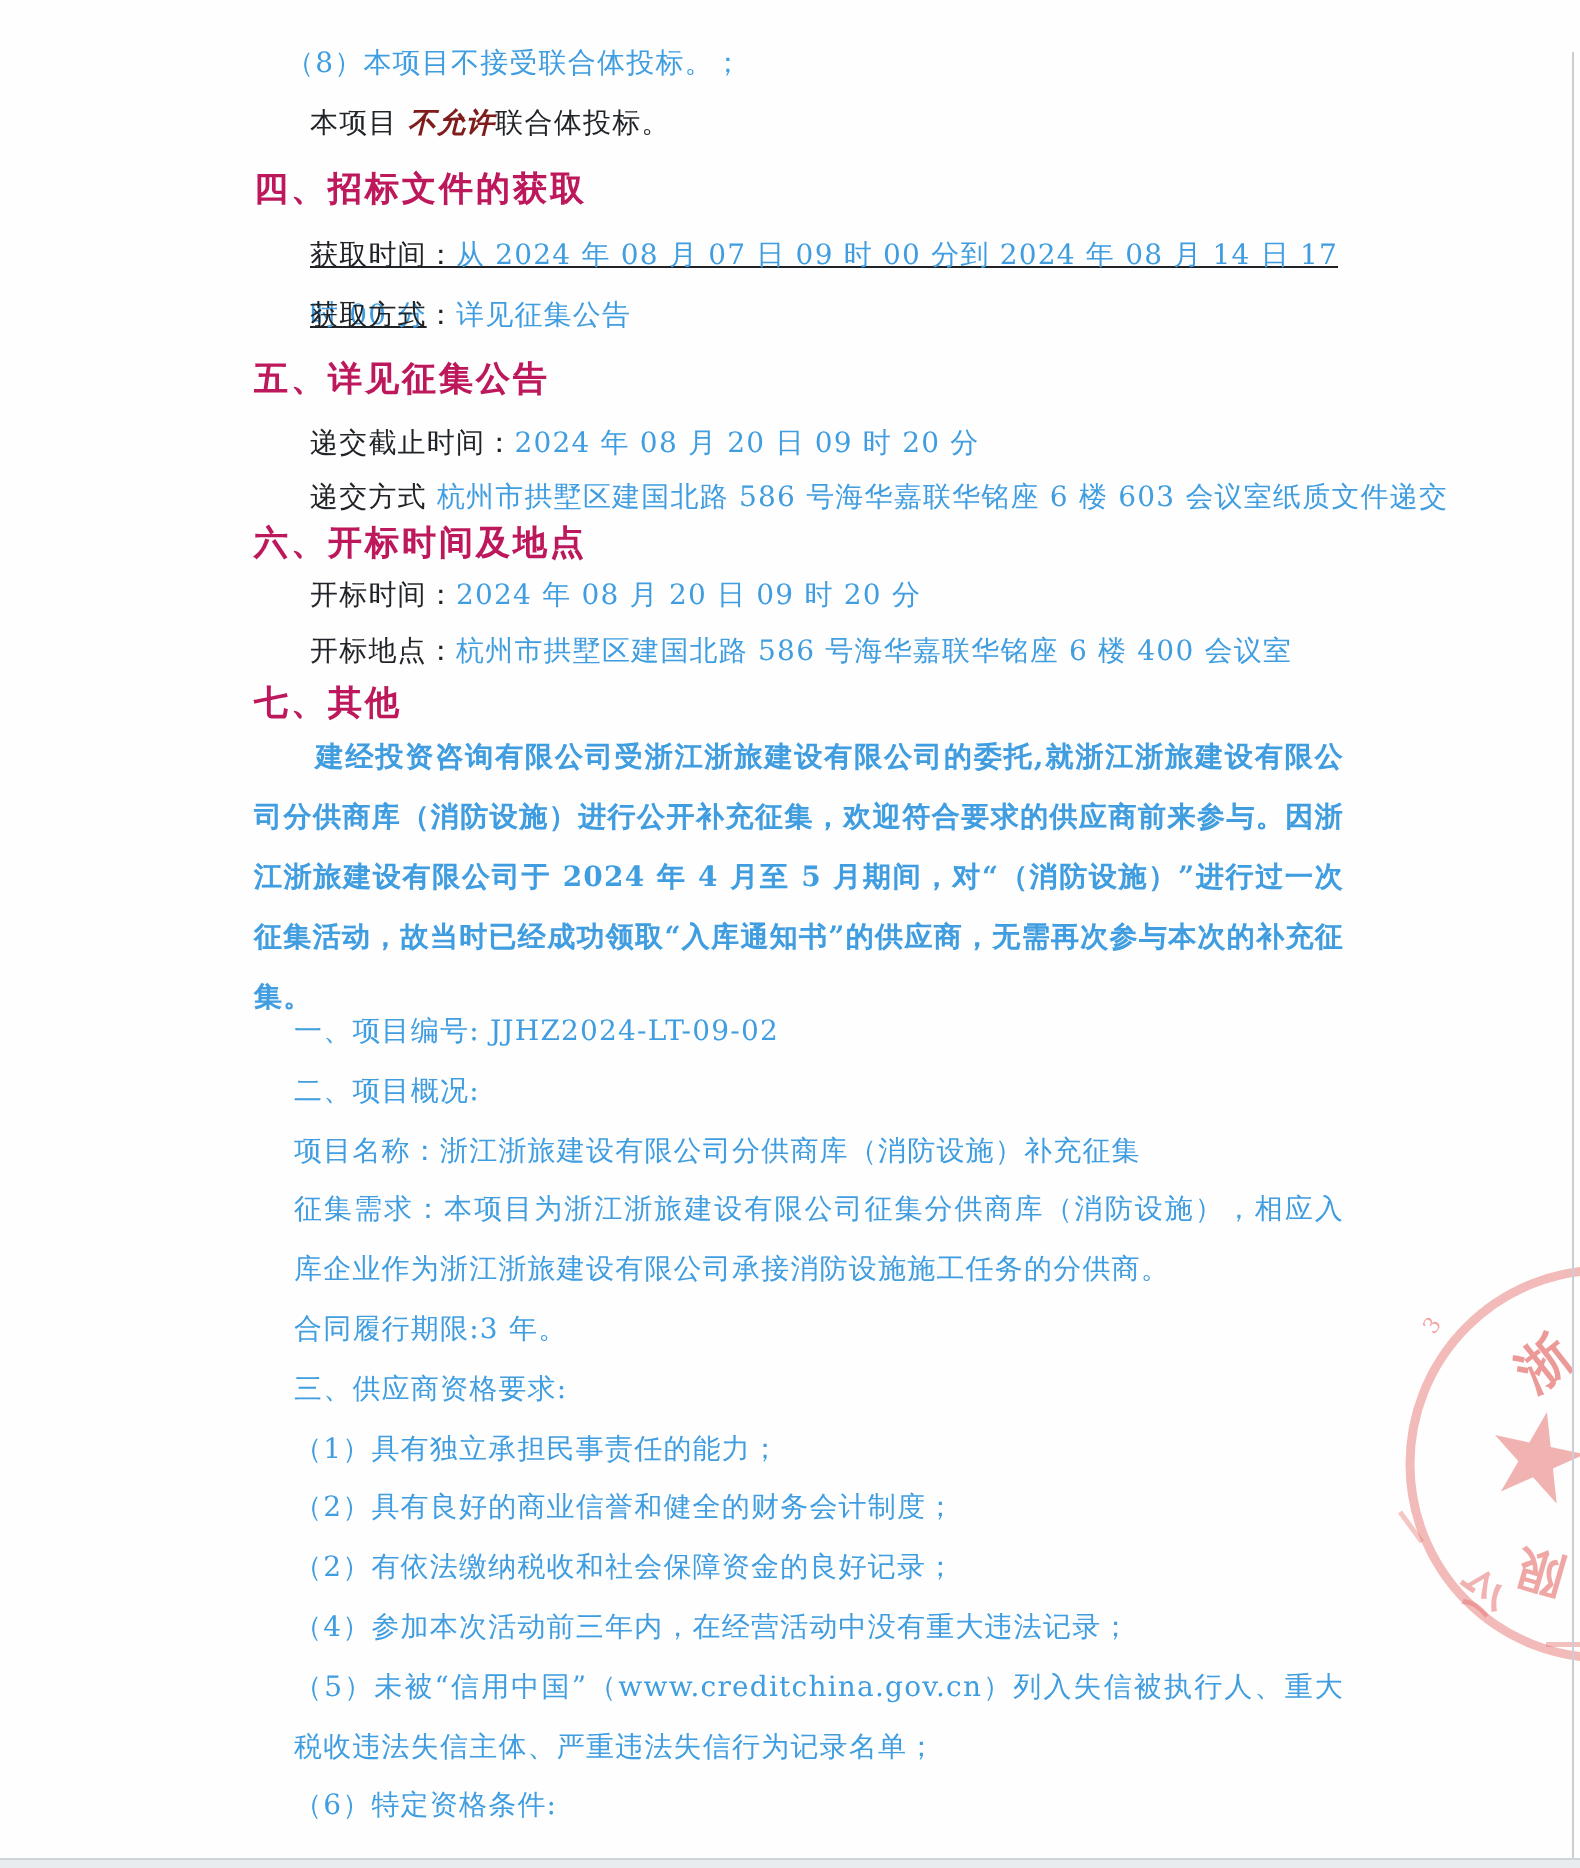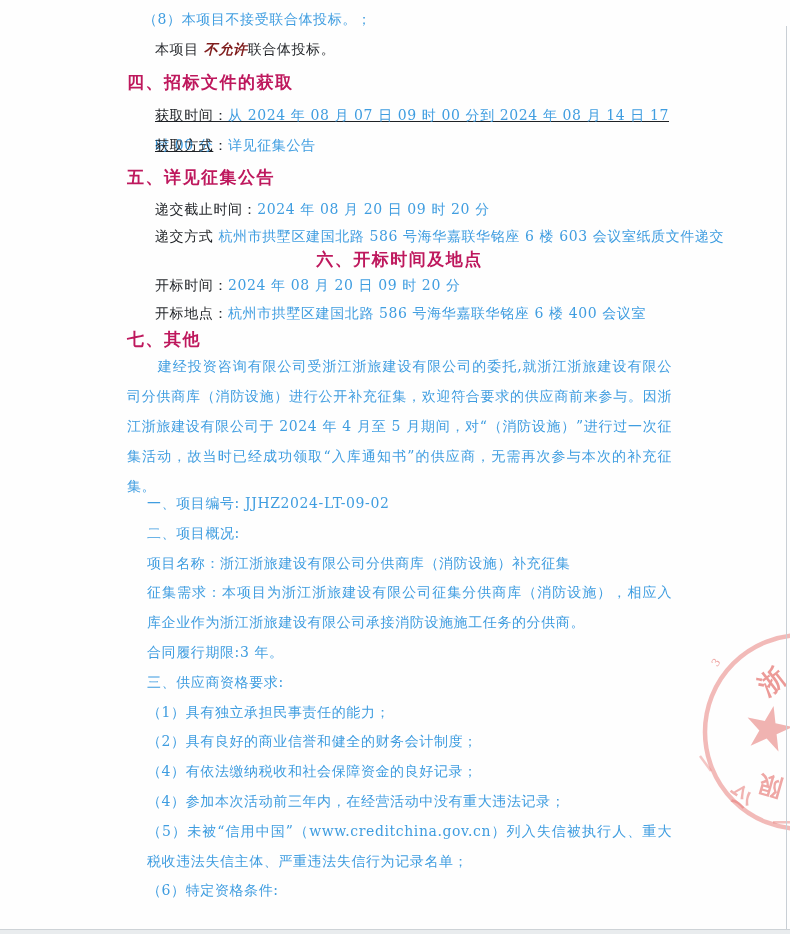--- a/index.html
+++ b/index.html
@@ -7,46 +7,46 @@
     width:790px;height:934px;position:relative;overflow:hidden;
     background:#fefefe;
     font-family:"DejaVu Serif","Liberation Serif",serif;
     color:#1f2226;
   }
   
   .edge-right{position:absolute;top:26px;bottom:5px;right:3px;width:1px;background:#c9cfd5;}
   .edge-bottom{position:absolute;left:0;right:0;bottom:0;height:4px;background:#e9ecee;border-top:1px solid #ced3d7;}
 
   .content{
-    position:absolute;left:127px;top:4px;width:545px;
+    position:absolute;left:127px;top:17px;width:545px;
     font-size:14px;letter-spacing:0.6px;
   }
   .blue{color:#3f9de0;}
   .em-blue{color:#7f1d1d;font-style:italic;font-weight:bold;}
   .heading{
     font-family:"DejaVu Sans","Liberation Sans",sans-serif;
     font-weight:bold;font-size:17px;color:#be185d;letter-spacing:1.5px;
   }
   .pl1{padding-left:16px;}
   .pl2{padding-left:28px;}
 
   .l-clause8{height:30px;line-height:30px;}
   .l-note{height:30px;line-height:30px;}
   .h-s4{height:36px;line-height:36px;}
   .r-acq-time{height:30px;line-height:30px;text-decoration:underline;}
   .r-acq-method{height:31px;line-height:31px;}
   .h-s5{height:33px;line-height:33px;}
   .r-deadline{height:30px;line-height:30px;}
   .r-submit{height:24px;line-height:24px;white-space:nowrap;}
-  .h-s6{height:22px;line-height:22px;text-align:center;}
+  .h-s6{height:22px;line-height:22px;}
   .r-open-time{height:30px;line-height:30px;}
   .r-open-place{height:27px;line-height:27px;}
   .h-s7{height:24px;line-height:24px;}
   .para{
-    line-height:30px;text-align:justify;text-indent:2.2em;color:#3f9de0;
+    line-height:30px;text-align:justify;text-indent:2.2em;color:#3f9de0;font-weight:bold;
   }
   .item-list{margin-top:-12px;color:#3f9de0;margin-left:20px;}
   .item{line-height:29.8px;text-align:justify;}
 
   
   .stamp-wrap{position:absolute;left:688px;top:618px;width:102px;height:215px;pointer-events:none;}
   .stamp-wrap svg{display:block;}
 </style>
 </head>
 <body>
@@ -95,21 +95,21 @@
 
   <div class="item-list">
     <div class="item">一、项目编号: JJHZ2024-LT-09-02</div>
     <div class="item">二、项目概况:</div>
     <div class="item">项目名称：浙江浙旅建设有限公司分供商库（消防设施）补充征集</div>
     <div class="item">征集需求：本项目为浙江浙旅建设有限公司征集分供商库（消防设施），相应入库企业作为浙江浙旅建设有限公司承接消防设施施工任务的分供商。</div>
     <div class="item">合同履行期限:3 年。</div>
     <div class="item">三、供应商资格要求:</div>
     <div class="item">（1）具有独立承担民事责任的能力；</div>
     <div class="item">（2）具有良好的商业信誉和健全的财务会计制度；</div>
-    <div class="item">（4）有依法缴纳税收和社会保障资金的良好记录；</div>
+    <div class="item">（2）有依法缴纳税收和社会保障资金的良好记录；</div>
     <div class="item">（4）参加本次活动前三年内，在经营活动中没有重大违法记录；</div>
     <div class="item">（5）未被“信用中国”（www.creditchina.gov.cn）列入失信被执行人、重大税收违法失信主体、严重违法失信行为记录名单；</div>
     <div class="item">（6）特定资格条件:</div>
   </div>
 
 </div>
 
 <div class="stamp-wrap">
   <svg width="102" height="215" viewBox="0 0 102 215">
     <g opacity="0.72">

